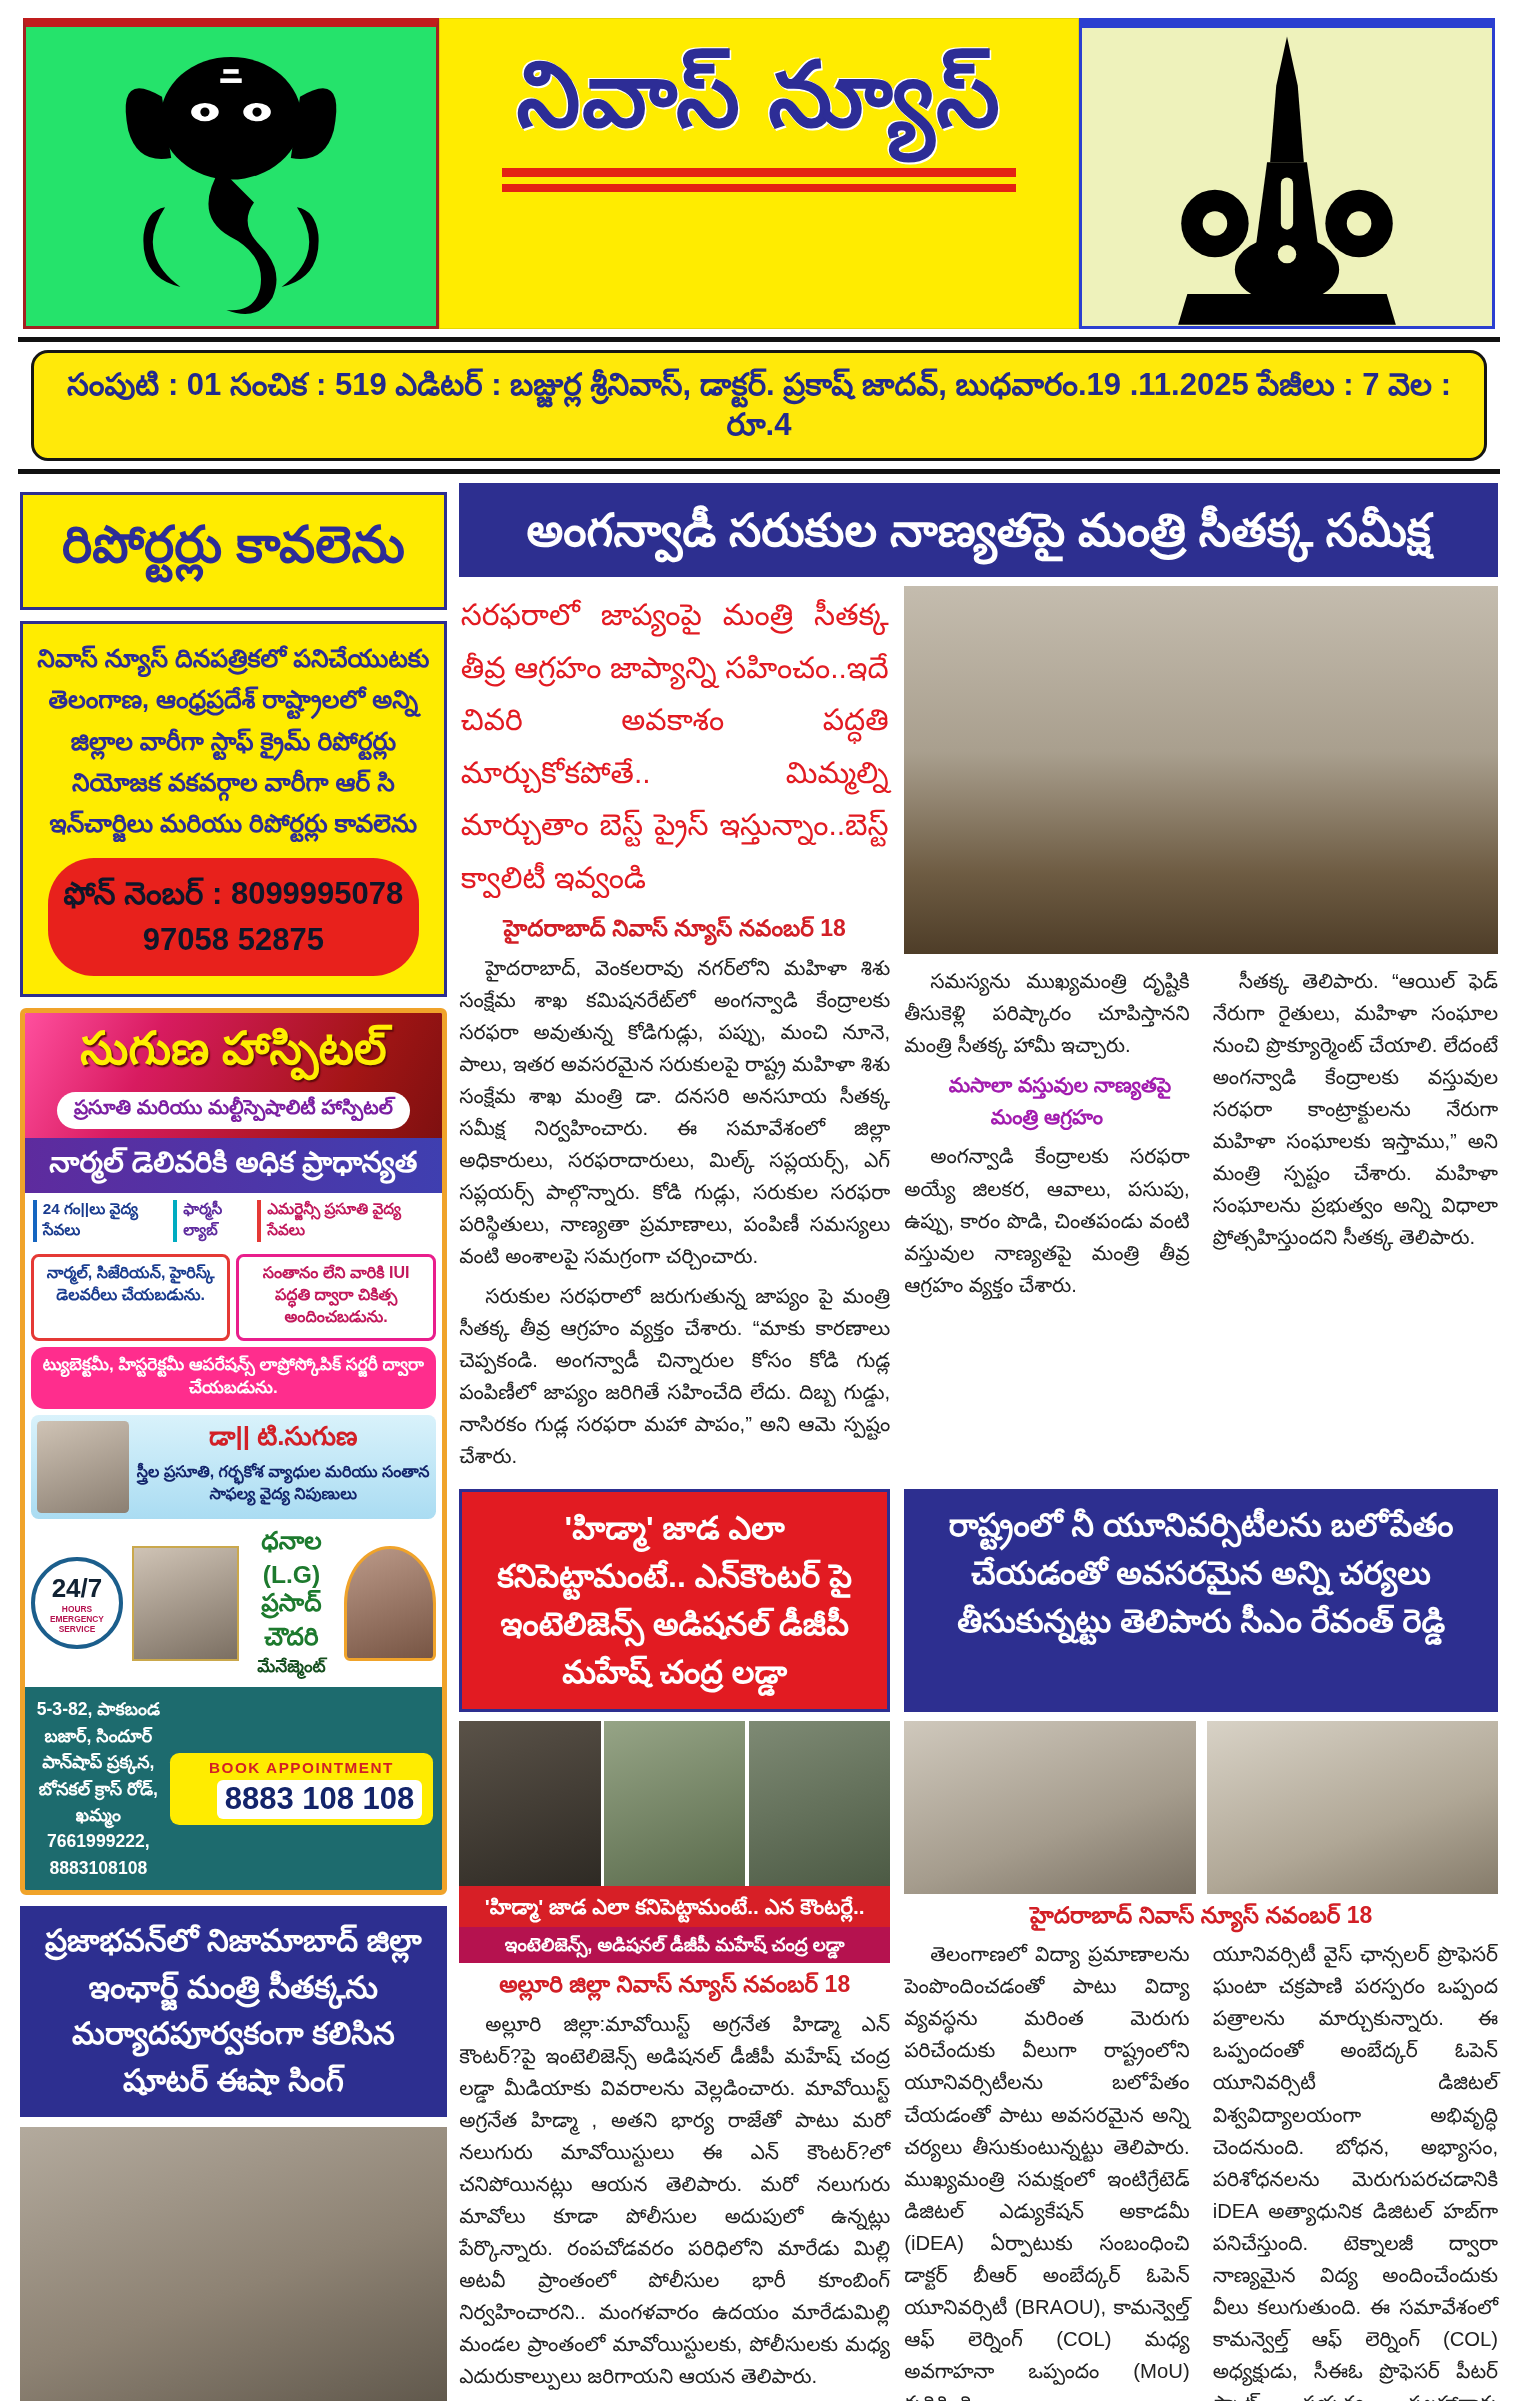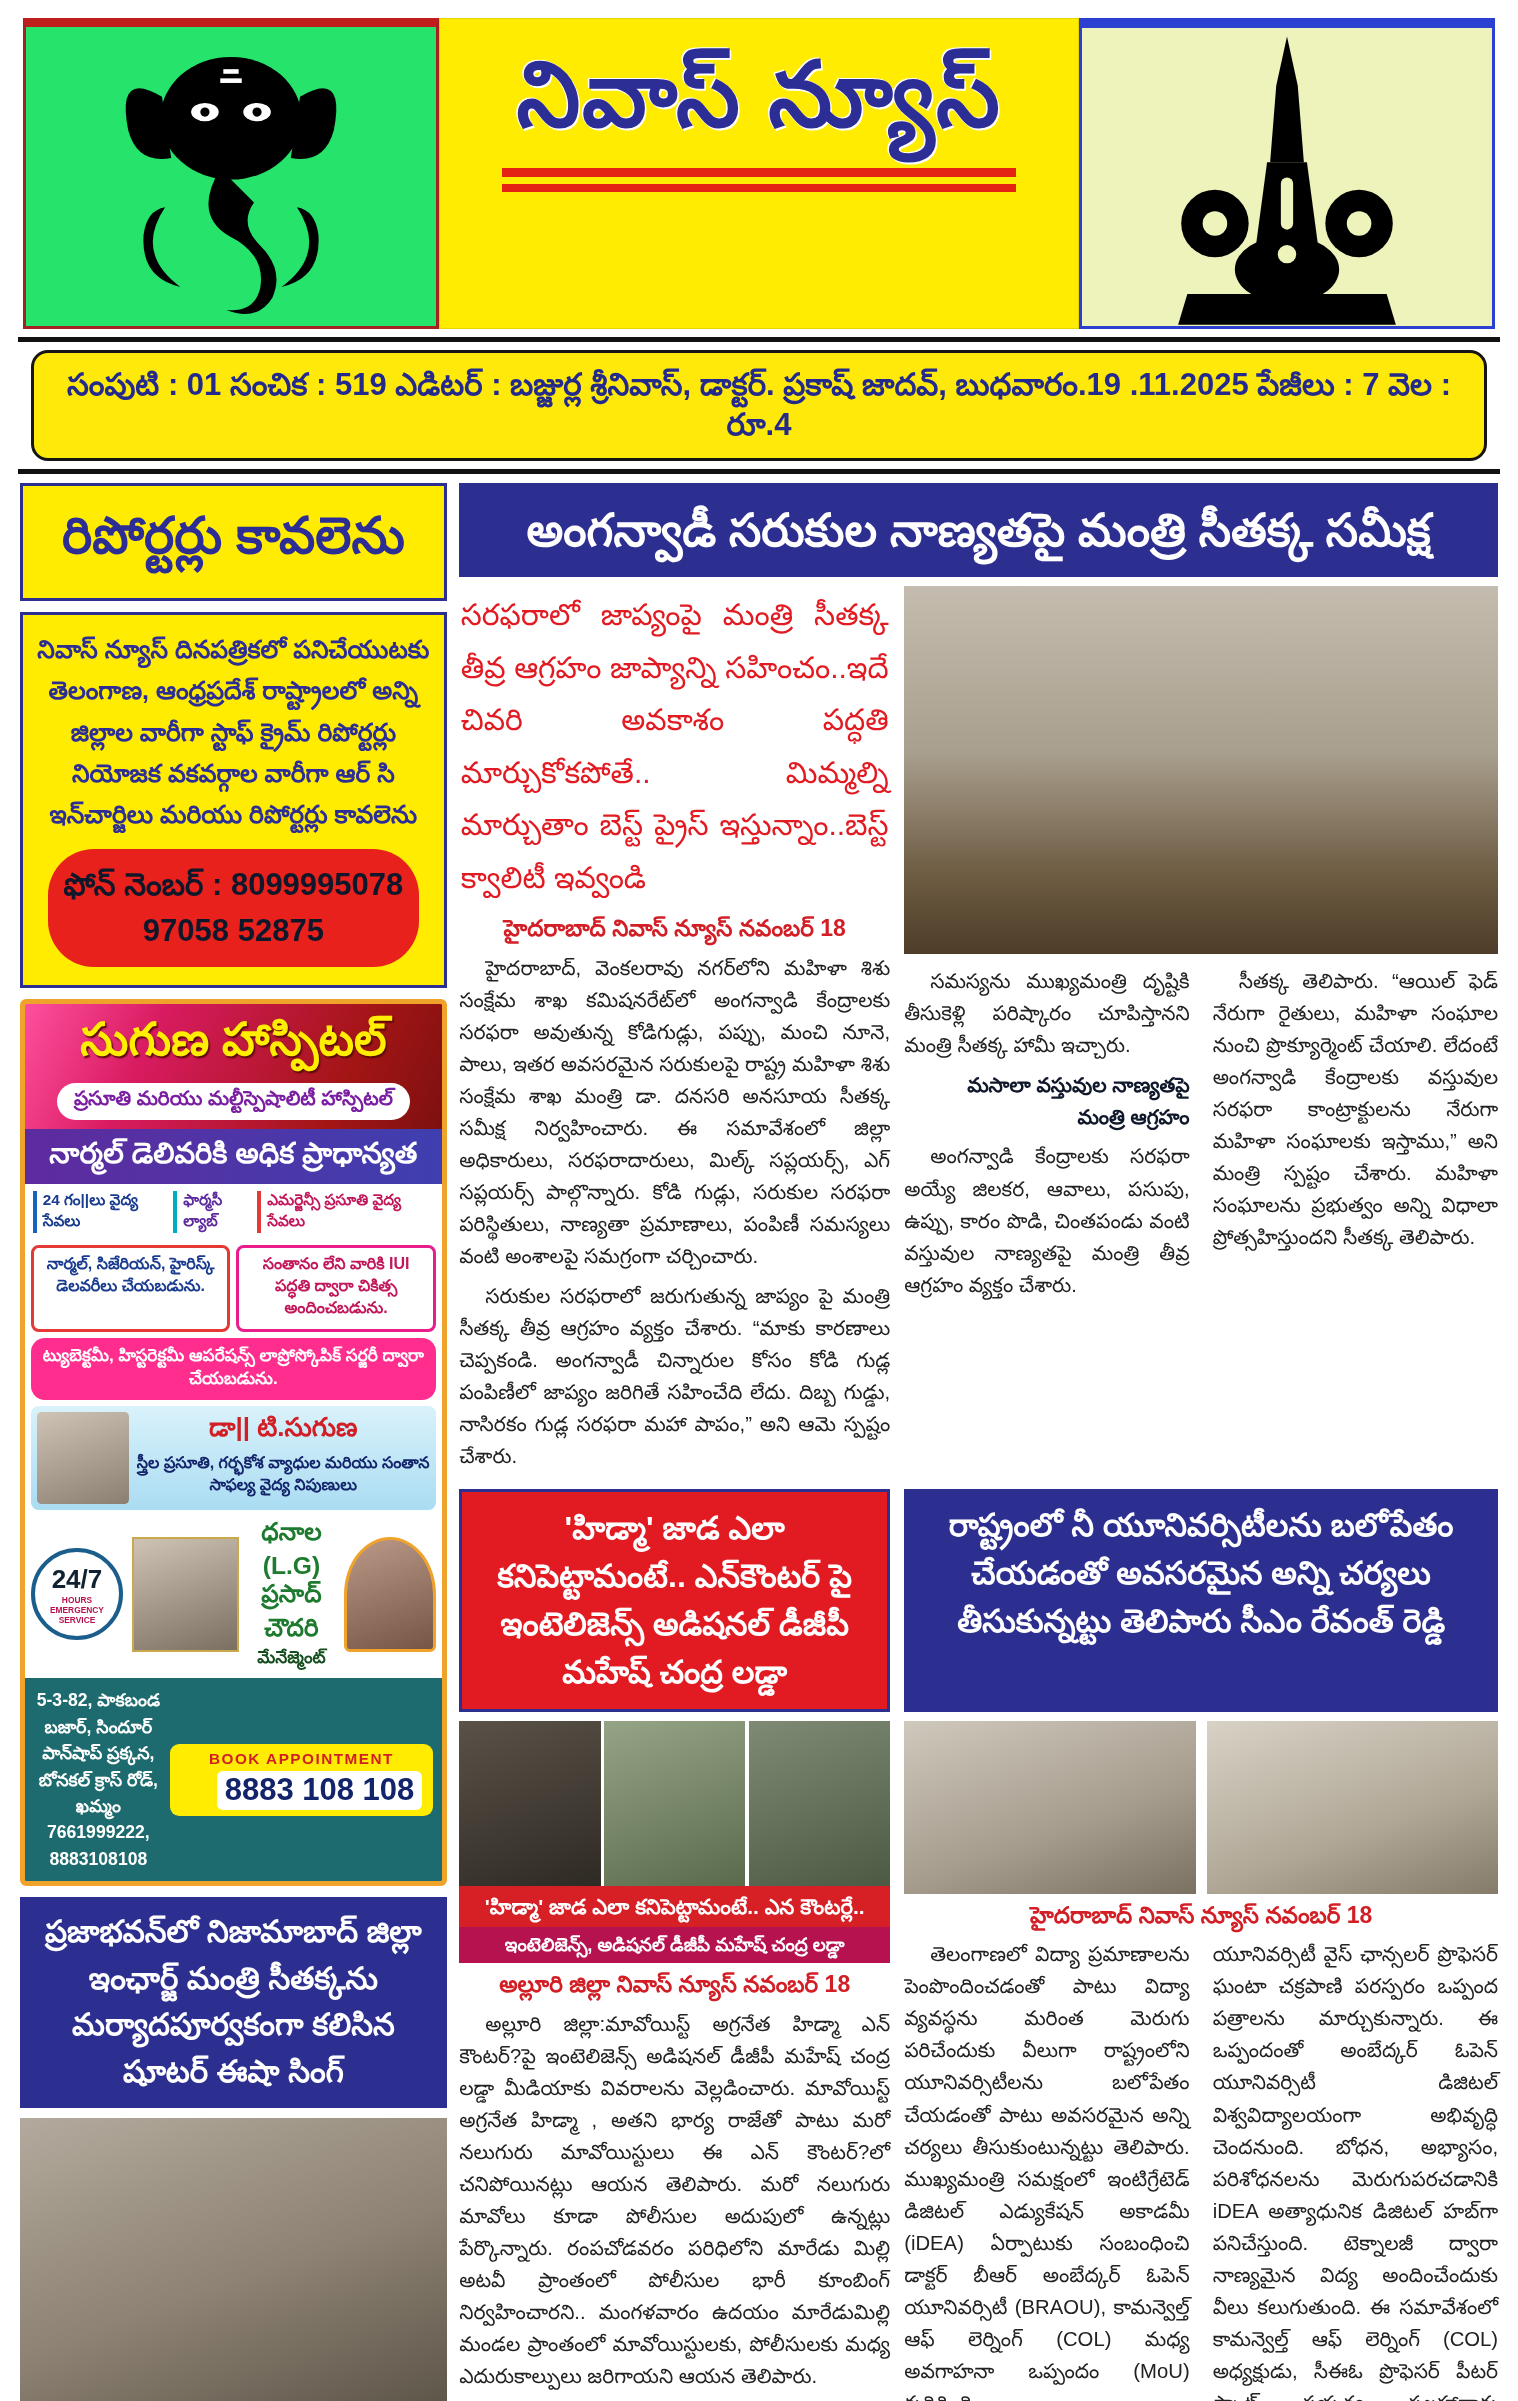--- a/index.html
+++ b/index.html
@@ -27,26 +27,26 @@
   .maincol{display:flex;flex-direction:column;gap:9.2px;}
 
   
   .box-blue{background:#2d2f90;color:#fff;}
   .box-red{background:#e21b22;color:#fff;border:3.8px solid #2d2f90;}
   .headline{font-weight:bold;text-align:center;line-height:1.5;padding:12.3px 9.2px;}
   .dateline{color:#d21f26;font-weight:bold;text-align:center;font-size:23px;margin:7.7px 0 4.6px;}
   .body-text{font-size:20.3px;line-height:1.58;text-align:justify;color:#222;}
   .body-text p{margin:0 0 7.7px;text-indent:26px;}
   .cols2{column-count:2;column-gap:23px;}
-  .subhead-dark{font-weight:bold;color:#0f172a;text-align:right;text-indent:0;}
+  .subhead-dark{font-weight:bold;color:#a21caf;text-align:center;text-indent:0;}
   .photo{background:linear-gradient(160deg,#b3aa9d 0%,#8d8273 55%,#5e564a 100%);position:relative;width:100%;}
   .photo .ph-label{position:absolute;bottom:6.1px;right:7.7px;font-size:12.3px;color:rgba(255,255,255,.55);}
 
   
-  .rep-title{background:#ffec00;border:3.8px solid #2d2f90;color:#2d2d96;font-size:51px;font-weight:bold;text-align:center;padding:20px 4.6px;}
+  .rep-title{background:#ffec00;border:3.8px solid #2d2f90;color:#2d2d96;font-size:51px;font-weight:bold;text-align:center;padding:20px 4.6px;margin-top:9px;}
   .rep-body{background:#ffec00;border:3.8px solid #2d2f90;padding:14px 10.7px 15.3px;}
   .rep-body .txt{color:#2d2d96;font-size:25px;font-weight:bold;text-align:center;line-height:1.65;}
   .rep-phone{margin:14px 14px 3.1px;background:#e8211c;border-radius:46px;color:#0f172a;font-size:31px;font-weight:bold;text-align:center;padding:12.3px 7.7px;line-height:1.5;}
 
   
   .hosp{border:5.4px solid #f0a32a;border-radius:6.1px;overflow:hidden;background:#fff;}
   .hosp-head{background:linear-gradient(115deg,#ff4f9e 0%,#d81b60 30%,#a31515 75%,#7e1010 100%);padding:7.7px 9.2px 9.2px;text-align:center;}
   .hosp-name{color:#ffee00;font-size:46px;font-weight:bold;text-shadow:1.5px 1.5px 1.5px #5c0a0a;}
   .hosp-tag{display:inline-block;background:#fff;border-radius:23px;color:#7b1fa2;font-size:20px;font-weight:bold;padding:4.6px 17px;margin-top:6.1px;}
   .hosp-norm{background:linear-gradient(90deg,#5e2b9e,#3f3fb0);color:#fff;font-size:29px;font-weight:bold;text-align:center;padding:7.7px 4.6px;}

